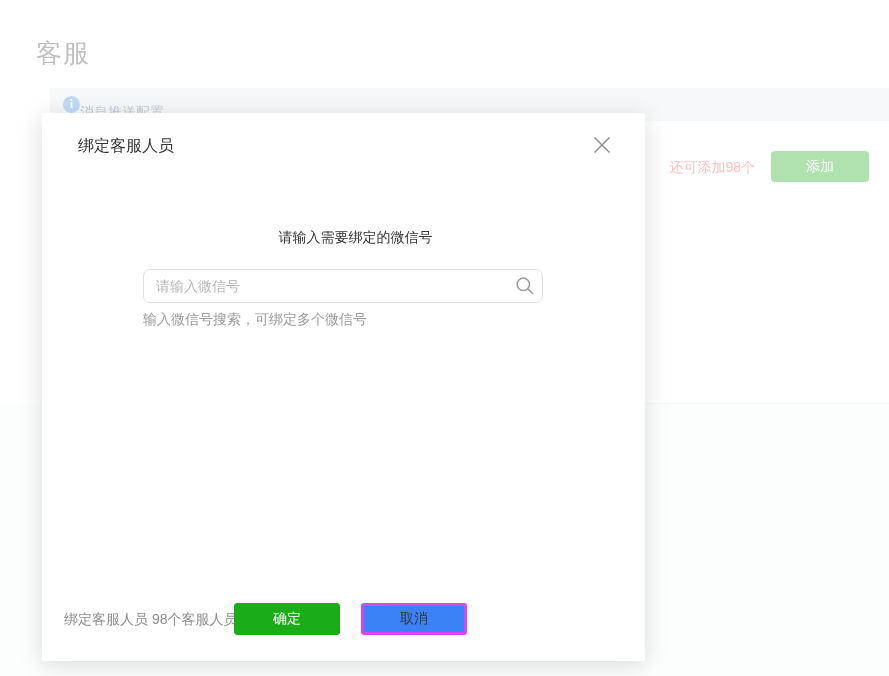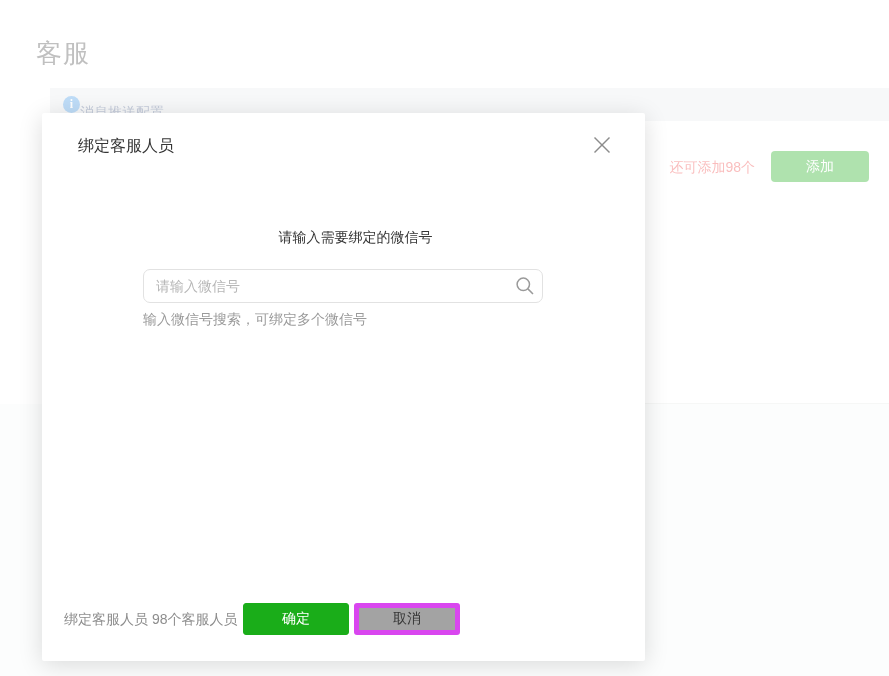--- a/index.html
+++ b/index.html
@@ -178,30 +178,30 @@
   .btn {
     position: absolute;
     top: 490px;
     width: 106px; height: 32px;
     font-size: 14px;
     border-radius: 3px;
     cursor: pointer;
     font-family: inherit;
   }
   .btn-confirm {
-    left: 201px;
+    left: 192px;
     background: #1aad19;
     color: #ffffff;
     border: 1px solid #1aad19;
   }
   .btn-cancel {
-    left: 312px;
-    background: #a3a3a3;
-    color: #353535;
-    border: 5px solid #d946ef;
+    left: 319px;
+    background: #3b82f6;
+    color: #353535;
+    border: 3px solid #d946ef;
   }
 </style>
 </head>
 <body>
 
 <div class="screen">
 
   <div class="page-layer">
 
     <div class="page-title">客服</div>

